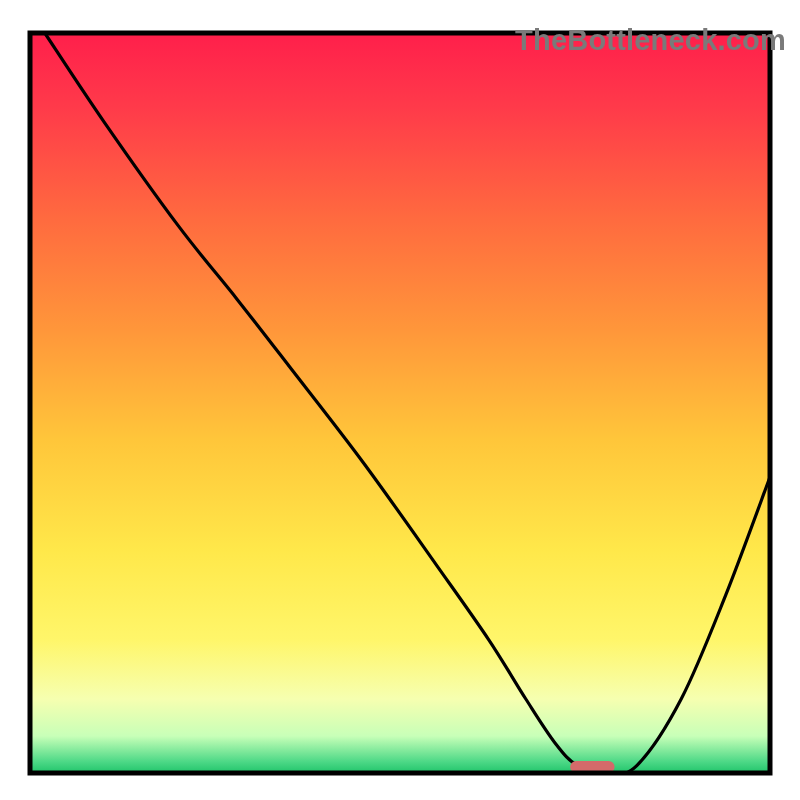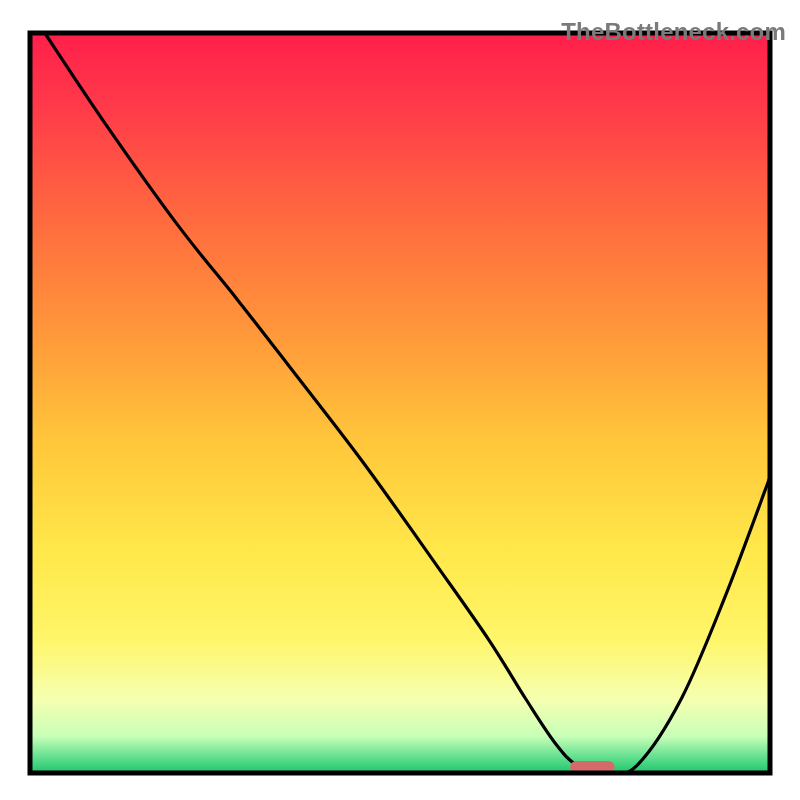--- a/index.html
+++ b/index.html
@@ -14,23 +14,23 @@
   .frame {
     position: absolute;
     left: 0;
     top: 0;
     width: 800px;
     height: 800px;
     box-sizing: border-box;
   }
   .watermark {
     position: absolute;
-    top: 18px;
+    top: 24px;
     right: 14px;
-    font-size: 24px;
+    font-size: 29px;
     font-weight: 600;
     color: #7a7a7a;
     letter-spacing: 0.2px;
     user-select: none;
   }
   svg {
     display: block;
   }
 </style>
 </head>

